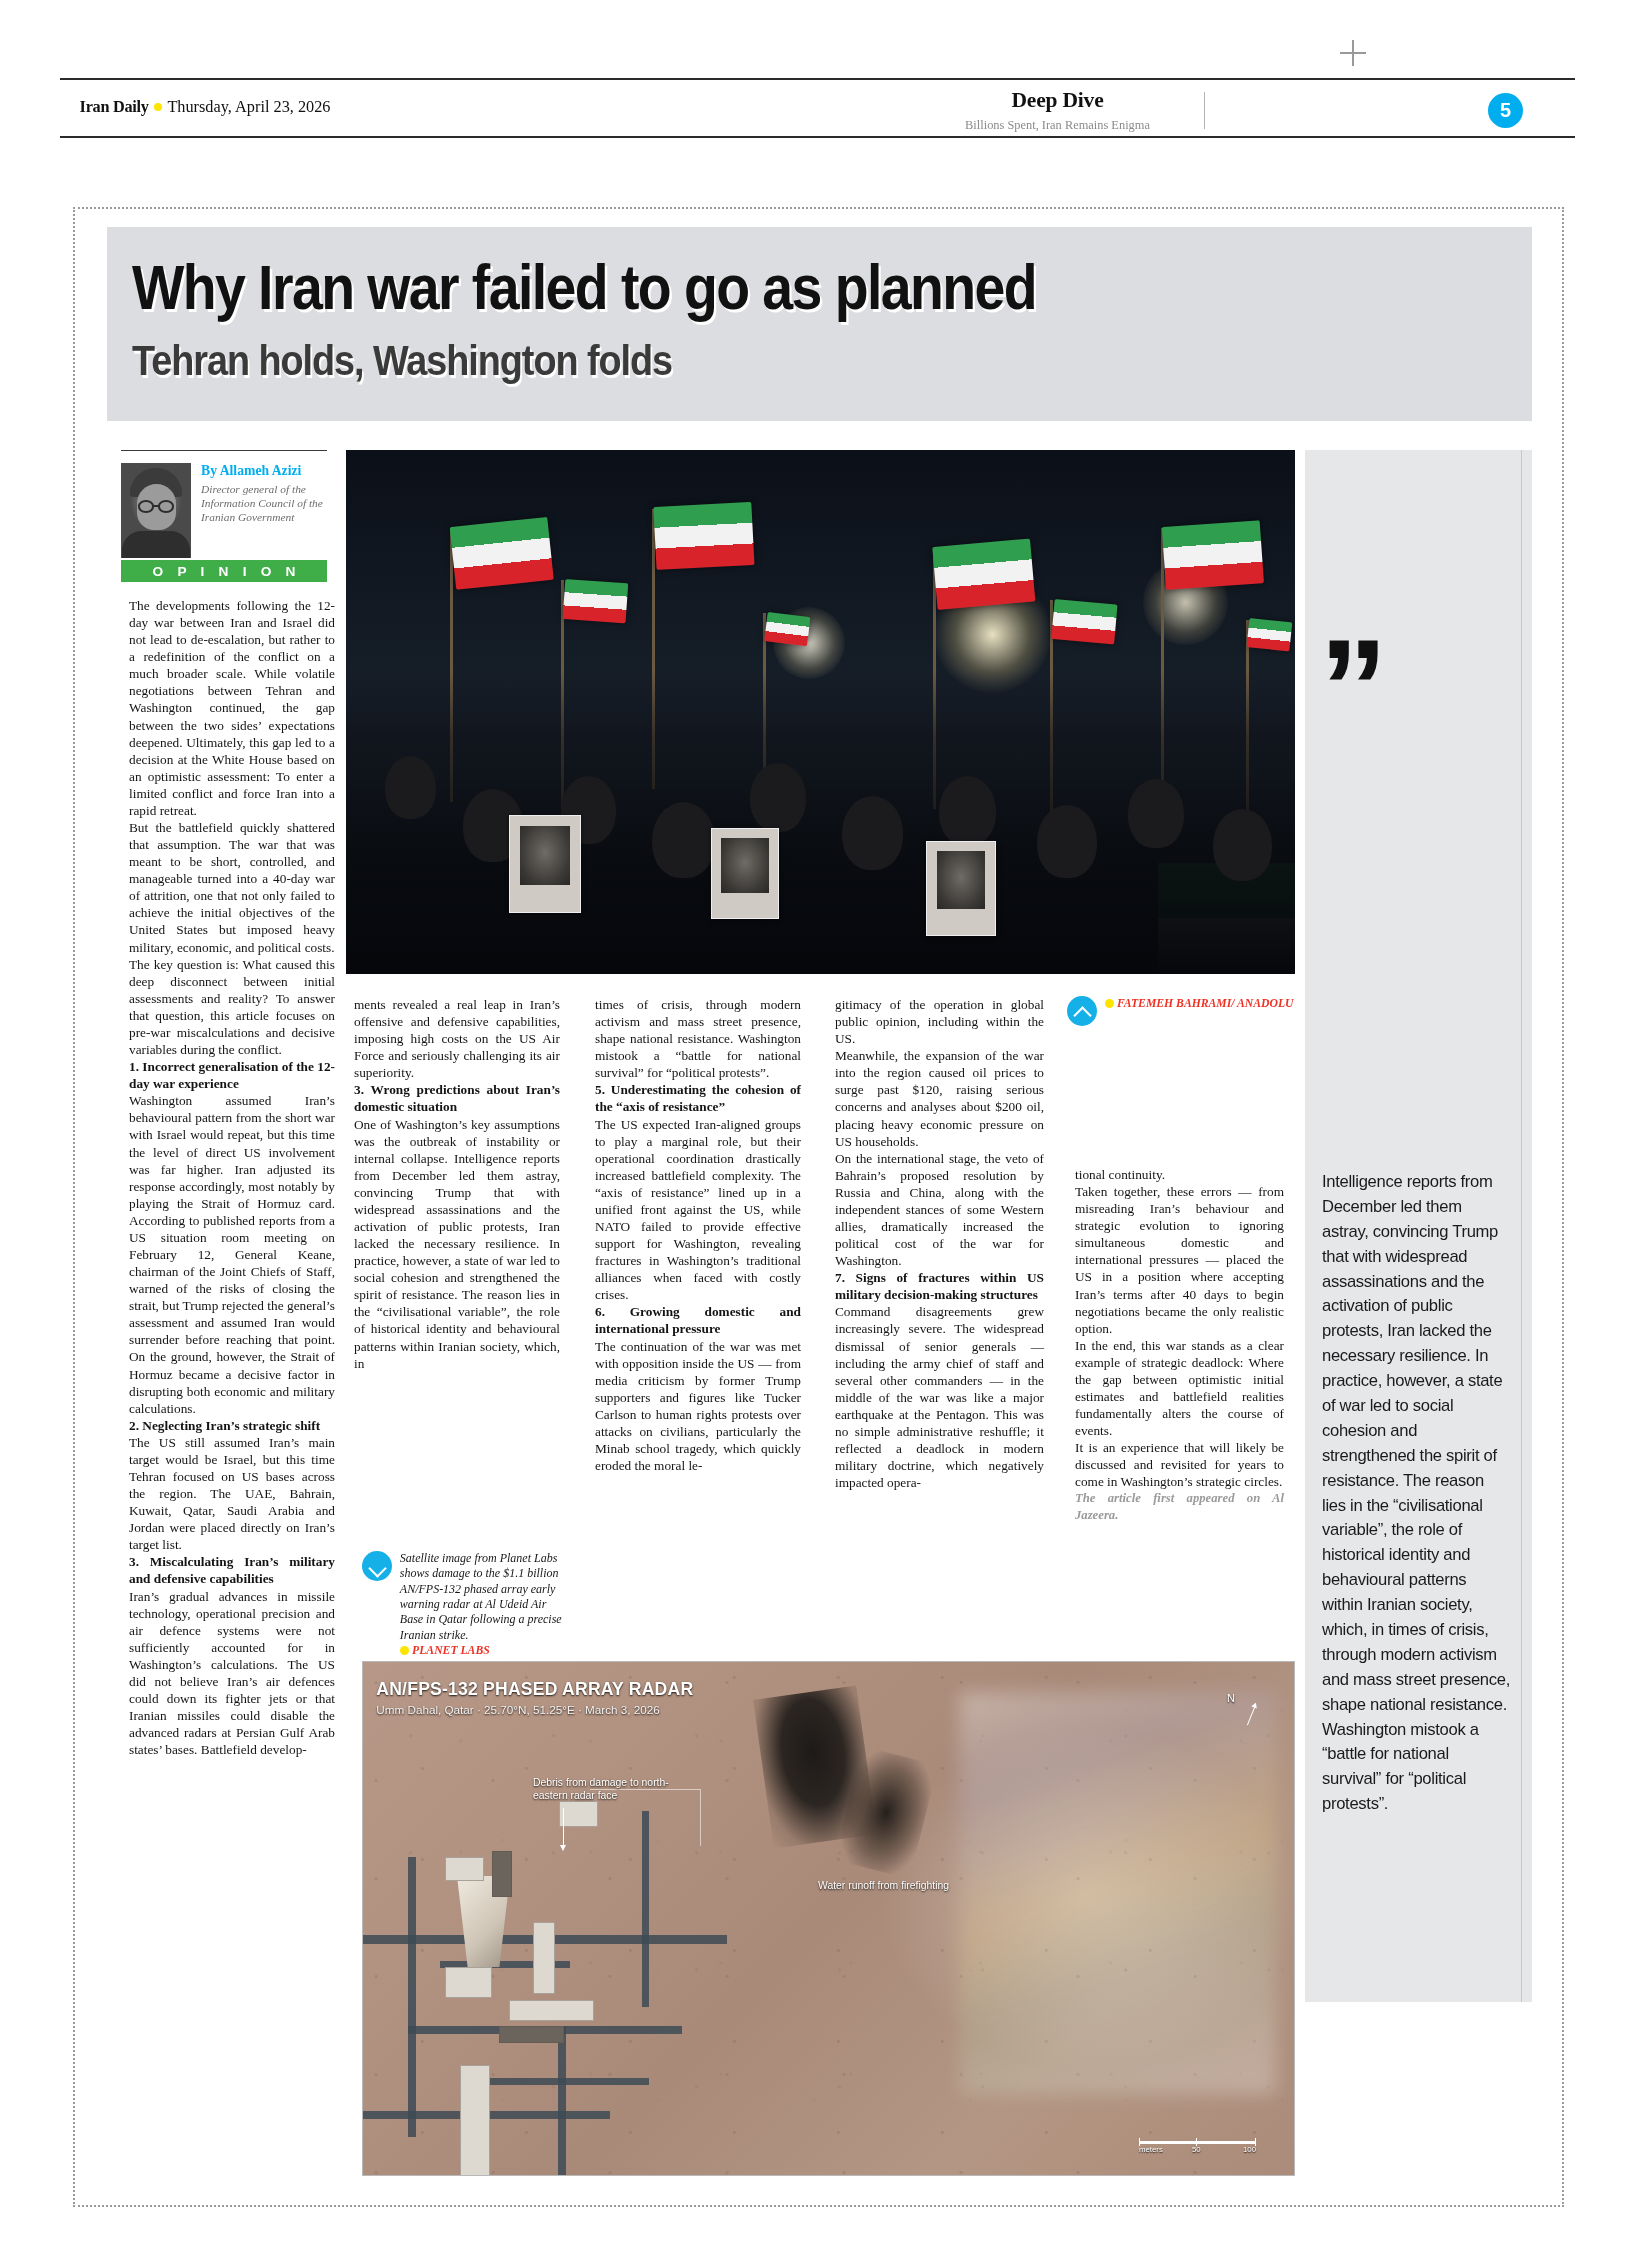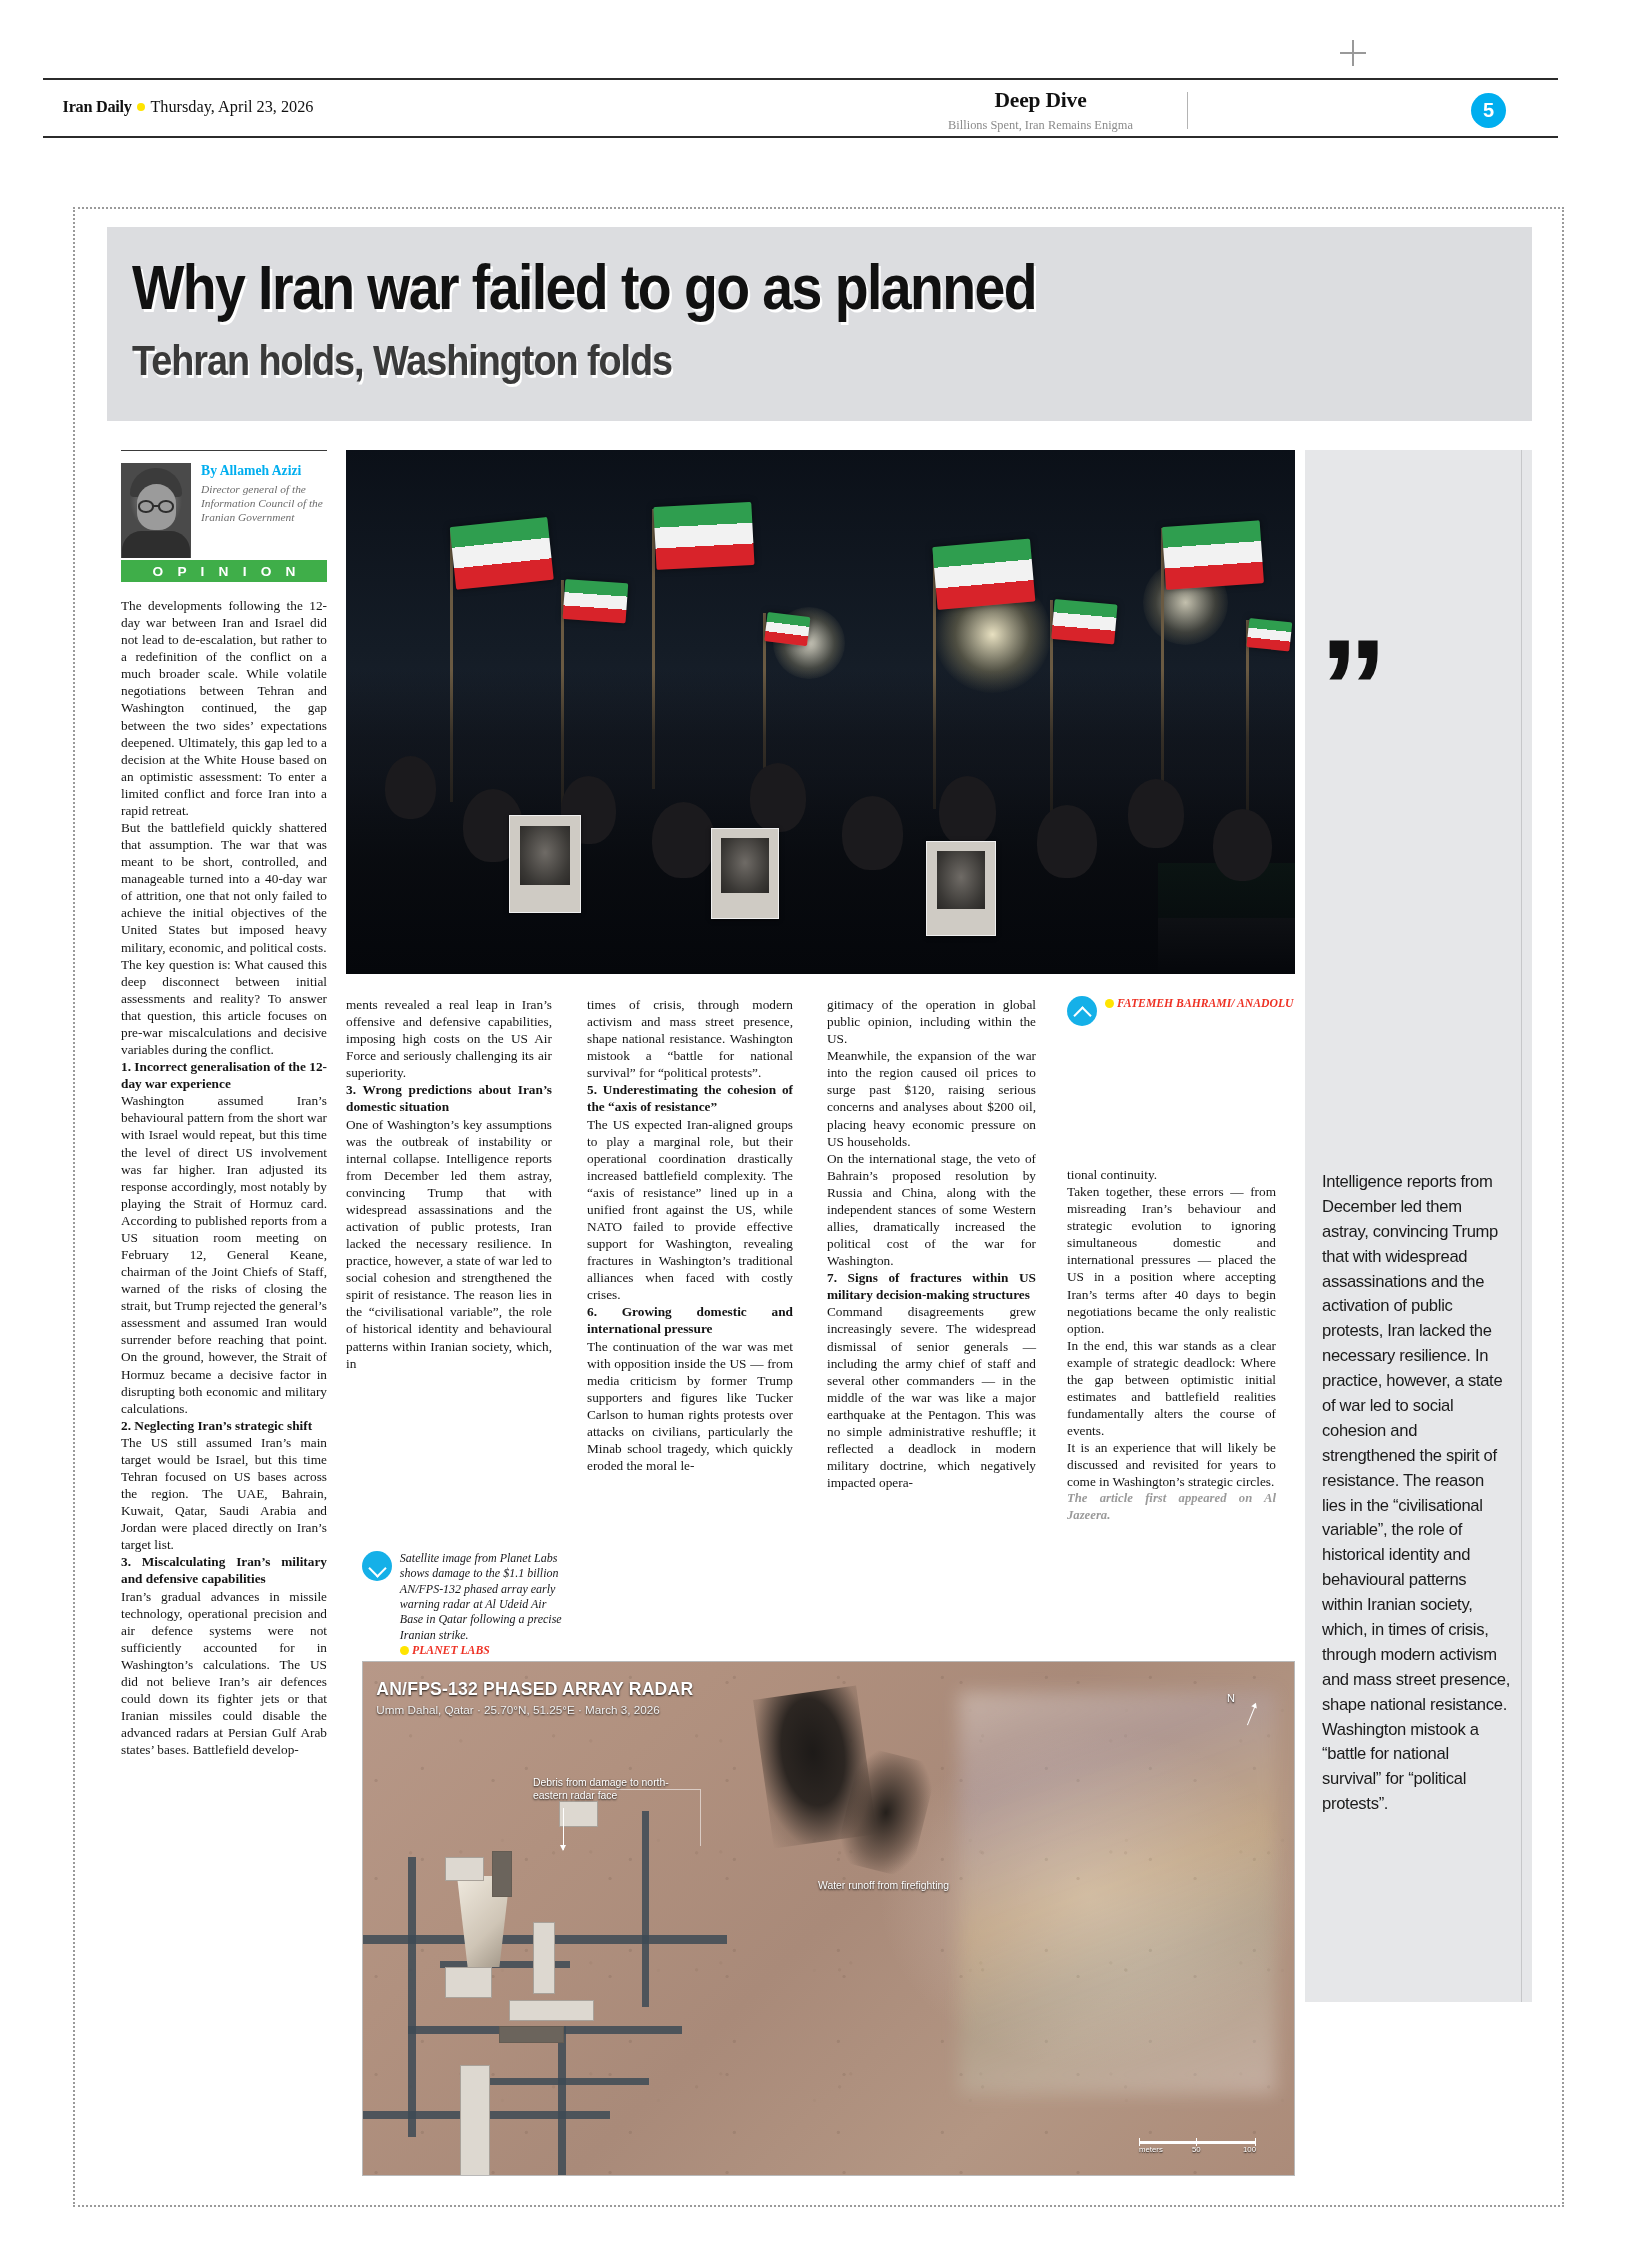--- a/index.html
+++ b/index.html
@@ -11,21 +11,21 @@
     overflow: hidden;
   }
 
   
   .reg-mark { position:absolute; left:1340px; top:40px; width:26px; height:26px; }
   .reg-mark:before { content:""; position:absolute; left:12.4px; top:0; width:1.3px; height:26px; background:#999; }
   .reg-mark:after  { content:""; position:absolute; left:0; top:12.4px; width:26px; height:1.3px; background:#999; }
 
   
   .masthead {
-    position: absolute; left: 43px; top: 78px; width: 1515px; height: 60px;
+    position: absolute; left: 60px; top: 78px; width: 1515px; height: 60px;
     border-top: 2px solid #2b2b2b; border-bottom: 2px solid #2b2b2b;
   }
   .mh-left {
     position: absolute; left: 19.6px; top: 17px;
     display: flex; align-items: center; gap: 0px;
     font-family: "Liberation Serif", serif;
   }
   .mh-brand { font-weight: 700; font-size: 16.3px; letter-spacing: -0.3px; color:#111; }
   .mh-dot { display:inline-block; width:8.5px; height:8.5px; border-radius:50%;
             background:#ffe400; margin: 0 5.2px; }
@@ -100,21 +100,21 @@
   .author-role { font-style:italic; font-size:11.4px; line-height:1.25; color:#6d6d6d; margin-top:2.6px; }
   .opinion-bar {
     margin-top:2px; height:22px; background:#3fae49; color:#fff;
     font-family:"Liberation Sans", sans-serif; font-weight:700; font-size:13.7px;
     display:flex; align-items:center; justify-content:center; letter-spacing:5.2px;
     padding-left:5.2px;
   }
 
   
   .col { position:absolute; font-size:13.3px; line-height:1.285; color:#141414;
-         text-align:justify; font-family:"Liberation Serif", serif; hyphens:auto; }
+         text-align:justify; font-family:"Liberation Serif", serif; hyphens:auto;margin-left:8px; }
   .col p { margin:0; }
   .col .sh { font-weight:700; }
   #col1 { left:121px; top:597px;  width:206px; }
   #col2 { left:346px; top:996px; width:206px; }
   #col3 { left:587px; top:996px; width:206px; }
   #col4 { left:827px; top:996px; width:209px; }
   #col5 { left:1067px; top:1166px; width:209px; }
 
   .source-note { font-style:italic; font-weight:700; color:#9a9a9a; margin-top:11.7px; font-size:12.7px; }
 

